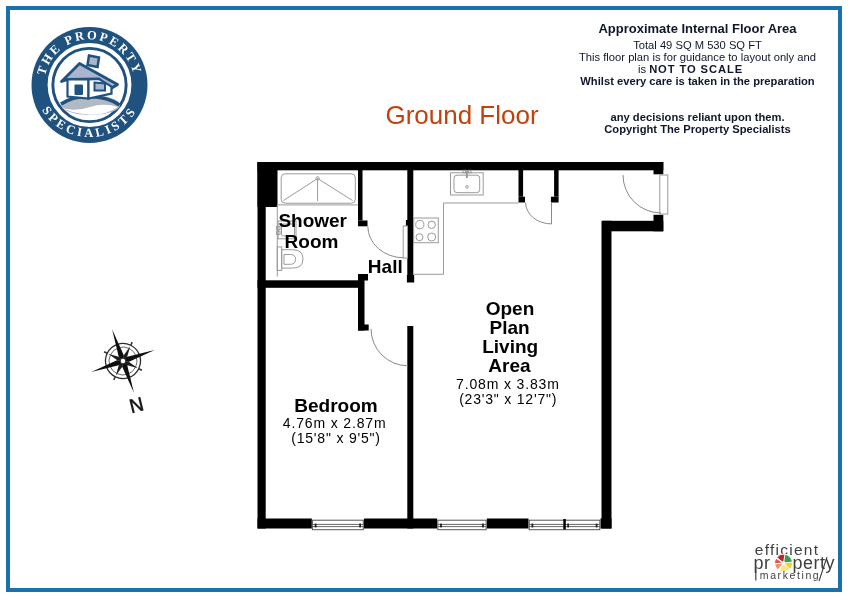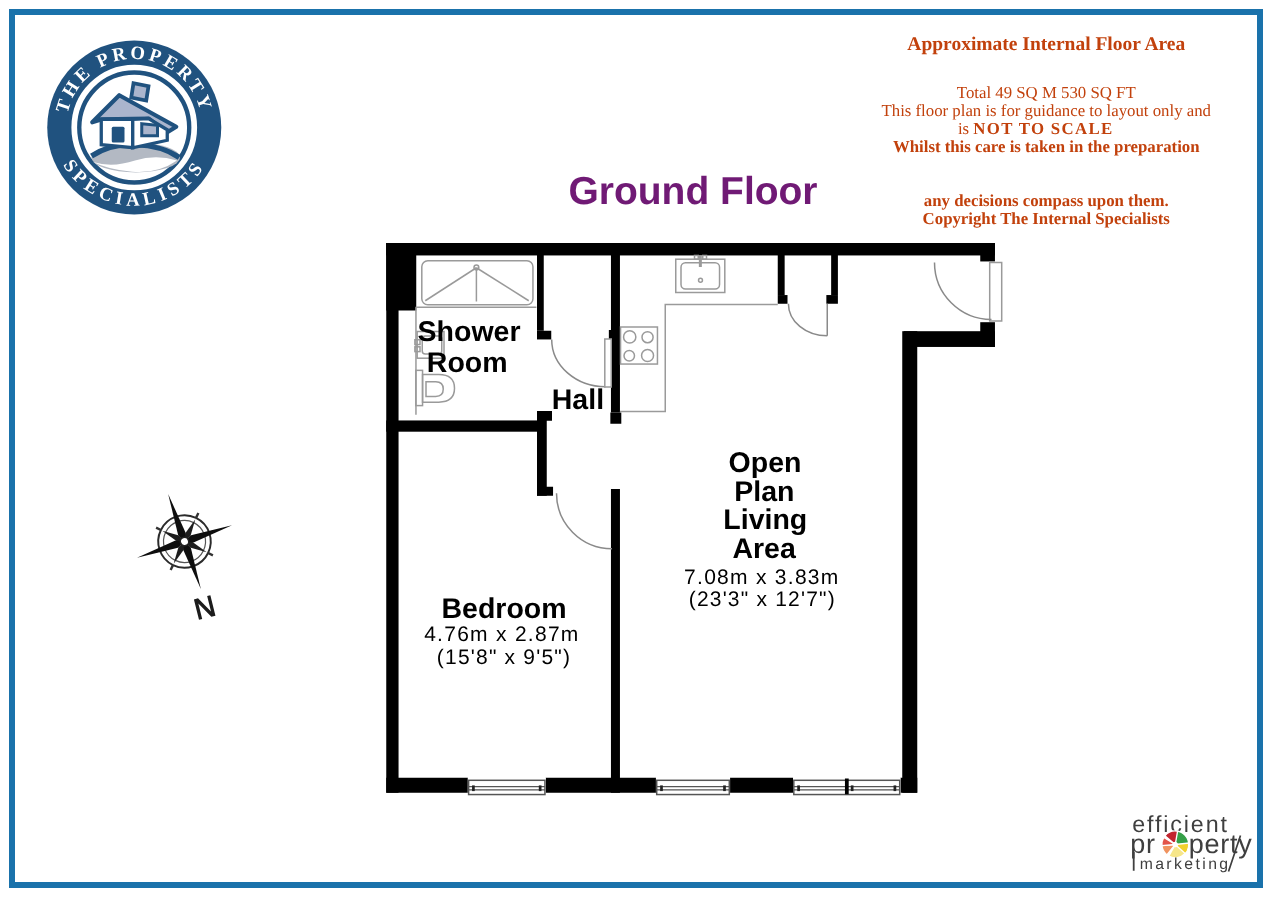--- a/index.html
+++ b/index.html
@@ -4,33 +4,33 @@
 <style>
   html,body{margin:0;padding:0;width:850px;height:600px;background:#ffffff;overflow:hidden;}
   body{font-family:"Liberation Sans", sans-serif;position:relative;}
   .abs{position:absolute;}
 </style>
 </head>
 <body>
 
 <div class="abs" style="left:6px;top:6px;width:828px;height:578px;border:4px solid #1a72ab;"></div>
 
-<div class="abs" style="left:280px;top:112px;width:364px;text-align:center;font-size:26px;font-weight:bold;color:#701a75;">Ground Floor</div>
-
-<div class="abs" style="left:560px;top:21px;width:275px;text-align:center;color:#c2410c;font-family:Liberation Serif, serif;">
+<div class="abs" style="left:280px;top:100px;width:364px;text-align:center;font-size:26px;font-weight:normal;color:#c2410c;">Ground Floor</div>
+
+<div class="abs" style="left:560px;top:21px;width:275px;text-align:center;color:#0f172a;">
   <div style="font-size:13px;font-weight:bold;">Approximate Internal Floor Area</div>
-  <div style="font-size:11.2px;line-height:11.95px;margin-top:20px;">
+  <div style="font-size:11.2px;line-height:11.95px;margin-top:4px;">
     Total 49 SQ M 530 SQ FT<br>
     This floor plan is for guidance to layout only and<br>
     <span style="position:relative;left:-7px;">is <b style="letter-spacing:0.9px;">NOT TO SCALE</b></span><br>
-    <b>Whilst this care is taken in the preparation</b><br>
+    <b>Whilst every care is taken in the preparation</b><br>
     <br>
     <br>
-    <b>any decisions compass upon them.</b><br>
-    <b>Copyright The Internal Specialists</b>
+    <b>any decisions reliant upon them.</b><br>
+    <b>Copyright The Property Specialists</b>
   </div>
 </div>
 
 <svg class="abs" style="left:0;top:0;" width="850" height="600" viewBox="0 0 850 600">
 <g id="plan" fill="#000" stroke="none">
 
   <rect x="257.5" y="162" width="405.8" height="8.3"></rect>
 
   <rect x="257.5" y="162" width="8.2" height="366.5"></rect>
 

